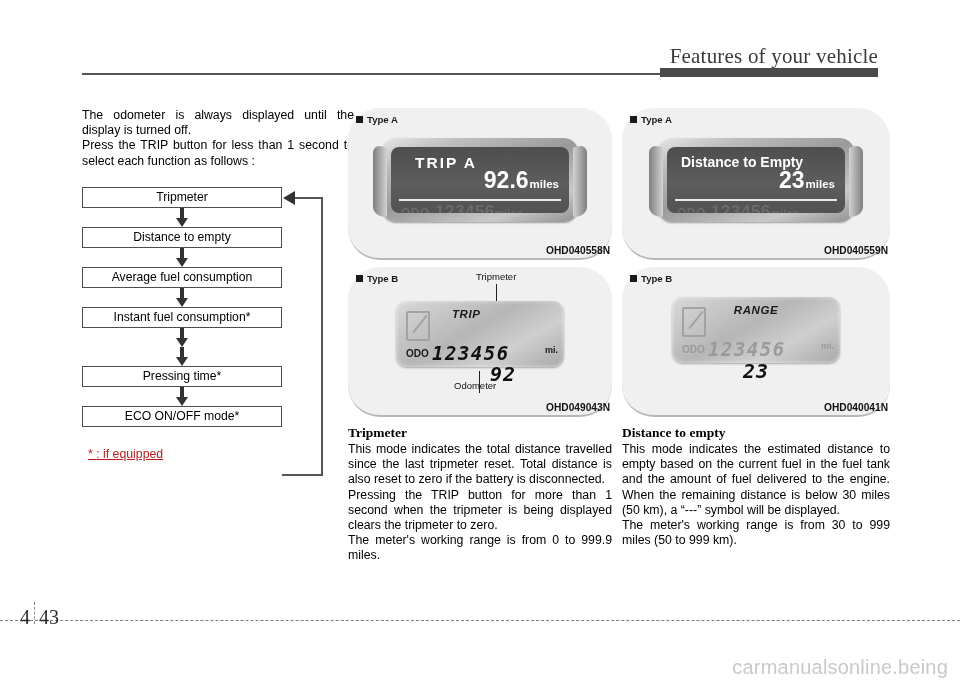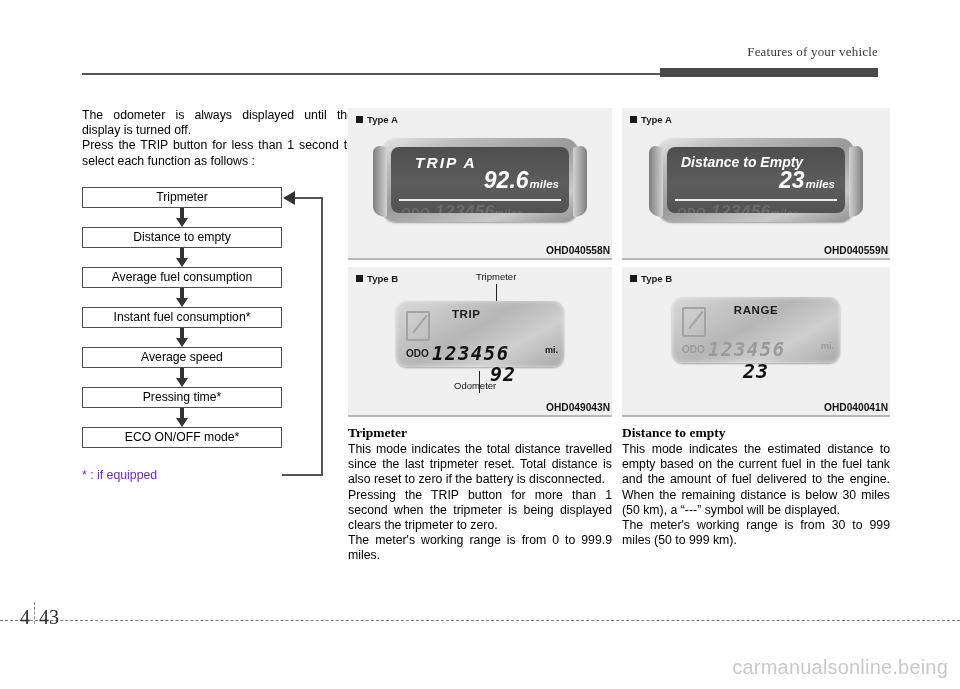--- a/index.html
+++ b/index.html
@@ -7,21 +7,21 @@
     width:960px;height:689px;background:#ffffff;
     font-family:"Liberation Sans", sans-serif;
     position:relative;overflow:hidden;
   }
 
   
   .header{position:absolute;left:0;top:0;width:960px;height:90px;}
   .header-title{
     position:absolute;right:82px;top:44px;
     font-family:"Liberation Serif", serif;
-    font-size:13px;color:#3a3a3a;letter-spacing:.2px;white-space:nowrap;
+    font-size:21px;color:#3a3a3a;letter-spacing:.2px;white-space:nowrap;
   }
   .header-rule-thin{
     position:absolute;left:82px;top:73px;width:796px;height:2px;background:#555;
   }
   .header-rule-thick{
     position:absolute;right:82px;top:68px;width:218px;height:9px;background:#4a4a4a;
   }
 
   
   .col{position:absolute;top:108px;}
@@ -61,24 +61,24 @@
   }
   
   .loop-v{position:absolute;left:239px;top:11px;width:1.6px;height:278px;background:#555;}
   .loop-h-bottom{position:absolute;left:200px;top:287.5px;width:41px;height:1.6px;background:#555;}
   .loop-h-top{position:absolute;left:212px;top:10.2px;width:29px;height:1.6px;background:#555;}
   .loop-head{
     position:absolute;left:201px;top:4px;width:0;height:0;
     border-top:7px solid transparent;border-bottom:7px solid transparent;
     border-right:12px solid #333;
   }
-  .footnote{margin-top:20px;font-size:12.3px;color:#6d28d9;}
-
-  
-  .figure{position:relative;background:#f0f0f0;border-bottom:2px solid #b7b7b7;}
+  .footnote{margin-top:20px;margin-left:6px;font-size:12.3px;color:#b91c1c;text-decoration:underline;}
+
+  
+  .figure{position:relative;background:#f0f0f0;border-bottom:2px solid #b7b7b7;border-radius:32px;}
   .fig-tag{
     position:absolute;left:8px;top:6px;font-size:9.6px;color:#1a1a1a;
     display:flex;align-items:center;gap:4px;font-weight:bold;
   }
   .fig-tag .sq{width:7px;height:7px;background:#1a1a1a;display:inline-block;}
   .fig-code{
     position:absolute;right:2px;bottom:2px;font-size:10.2px;font-weight:bold;color:#111;
   }
 
   
@@ -96,21 +96,21 @@
     border-radius:8px 2px 2px 8px;transform:skewY(10deg);
   }
   .clusterA:after{
     content:"";position:absolute;right:-7px;top:8px;width:14px;height:70px;
     background:linear-gradient(270deg,#7e7e7e,#d3d3d3);
     border-radius:2px 8px 8px 2px;transform:skewY(-10deg);
   }
   .lcdA{
     position:relative;width:100%;height:100%;
     background:linear-gradient(180deg,#4e4e4e,#5d5d5d 55%,#525252);
-    border-radius:8px;overflow:hidden;z-index:2;font-style:italic;
+    border-radius:8px;overflow:hidden;z-index:2;
   }
   .lcdA .title{
     position:absolute;left:24px;top:7px;font-size:15.5px;font-weight:bold;color:#fff;
     letter-spacing:2px;
   }
   .lcdA .title.small{left:14px;font-size:14px;letter-spacing:0;}
   .lcdA .value{
     position:absolute;right:10px;top:22px;color:#fff;font-weight:bold;
     font-size:23px;line-height:23px;white-space:nowrap;
   }
@@ -134,20 +134,21 @@
     position:absolute;left:10px;top:10px;width:20px;height:26px;
     border:2px solid #a3a3a3;border-radius:2px;
   }
   .lcdB .fuelicon:before{
     content:"";position:absolute;left:1px;top:10px;width:22px;height:2px;background:#a3a3a3;
     transform:rotate(-52deg);transform-origin:center;
   }
   .lcdB .trip{
     position:absolute;left:56px;top:7px;font-size:11.5px;font-weight:bold;color:#1a1a1a;
     letter-spacing:.6px;
+    font-style:italic;
   }
   .lcdB .trip.c{left:50%;transform:translateX(-50%);}
   .lcdB .num{
     position:absolute;font-family:"DejaVu Sans Mono", monospace;font-weight:bold;
     font-style:italic;color:#111;
   }
   .lcdB .big{right:48px;top:17px;font-size:20px;letter-spacing:1px;margin-top:44px;}
   .lcdB .big.c{left:50%;right:auto;transform:translateX(-50%);top:18px;}
   .lcdB .odolbl{
     position:absolute;left:10px;bottom:8px;font-size:10px;font-weight:bold;color:#1a1a1a;
@@ -225,23 +226,20 @@
       </div>
 
     <div class="flow-box">
       <span>Instant fuel consumption*</span>
     </div>
     <div class="flow-arrow">
         <i></i>
         <b></b>
       </div>
 
-    <div class="flow-box">
-      <span>Average speed</span>
-    </div>
     <div class="flow-arrow">
         <i></i>
         <b></b>
       </div>
 
     <div class="flow-box">
       <span>Pressing time*</span>
     </div>
     <div class="flow-arrow">
         <i></i>

